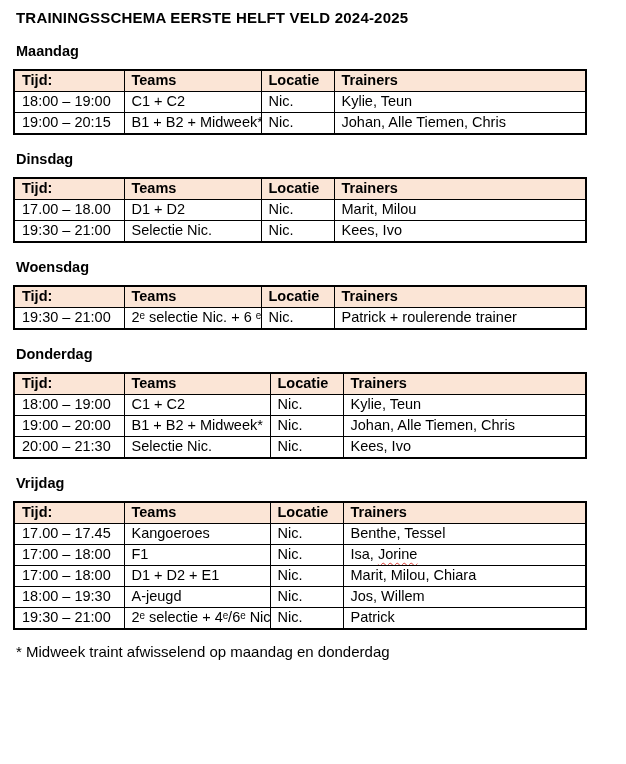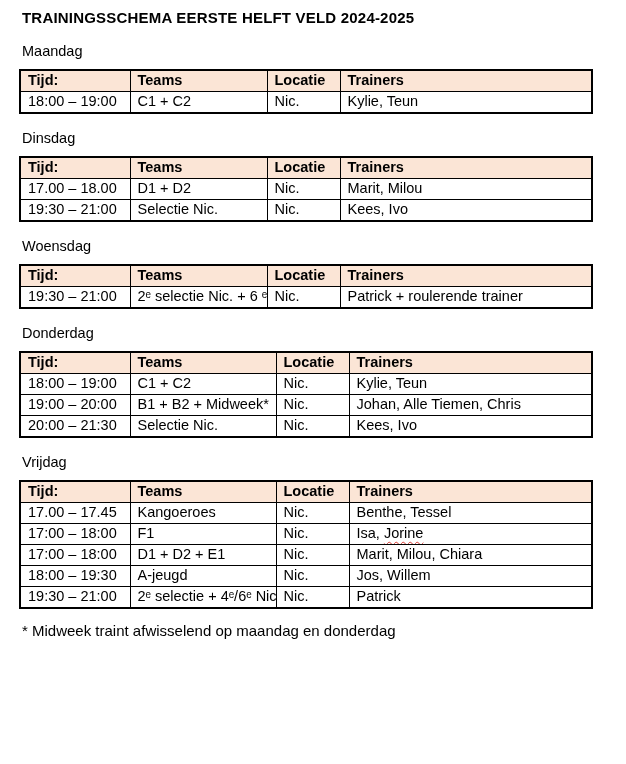--- a/index.html
+++ b/index.html
@@ -3,28 +3,28 @@
 <meta charset="utf-8">
 <style>
   * { margin: 0; padding: 0; box-sizing: border-box; }
   html, body { background: #ffffff; }
   body {
     width: 626px; height: 764px;
     font-family: "Liberation Sans", "DejaVu Sans", sans-serif;
     color: #000000;
     overflow: hidden;
   }
-  .page { padding: 6px 9px 0 22px; }
+  .page { padding: 6px 9px 0 16px; }
   .doc-title {
     font-size: 15px; font-weight: bold;
     letter-spacing: 0.2px;
     padding-top: 3px;
   }
   .day-heading {
-    font-size: 14.5px; font-weight: normal;
+    font-size: 14.5px; font-weight: bold;
     margin-top: 16px;
   }
   .day-heading.first { margin-top: 17px; }
   table.schedule {
     border-collapse: collapse;
     table-layout: fixed;
     width: 574px;
     margin-left: -3px;
     margin-top: 10px;
     border: 2px solid #000000;
@@ -85,20 +85,26 @@
           <th>Trainers</th>
         </tr>
       </thead>
       <tbody>
         <tr>
           <td>18:00 – 19:00</td>
           <td>C1 + C2</td>
           <td>Nic.</td>
           <td>Kylie, Teun</td>
         </tr>
+        <tr>
+          <td>19:00 – 20:15</td>
+          <td>B1 + B2 + Midweek*</td>
+          <td>Nic.</td>
+          <td>Johan, Alle Tiemen, Chris</td>
+        </tr>
       </tbody>
     </table>
   </section>
 
   <section>
     <h2 class="day-heading">Dinsdag</h2>
     <table class="schedule">
       <colgroup>
           <col class="col-tijd">
           <col class="colA-teams">

